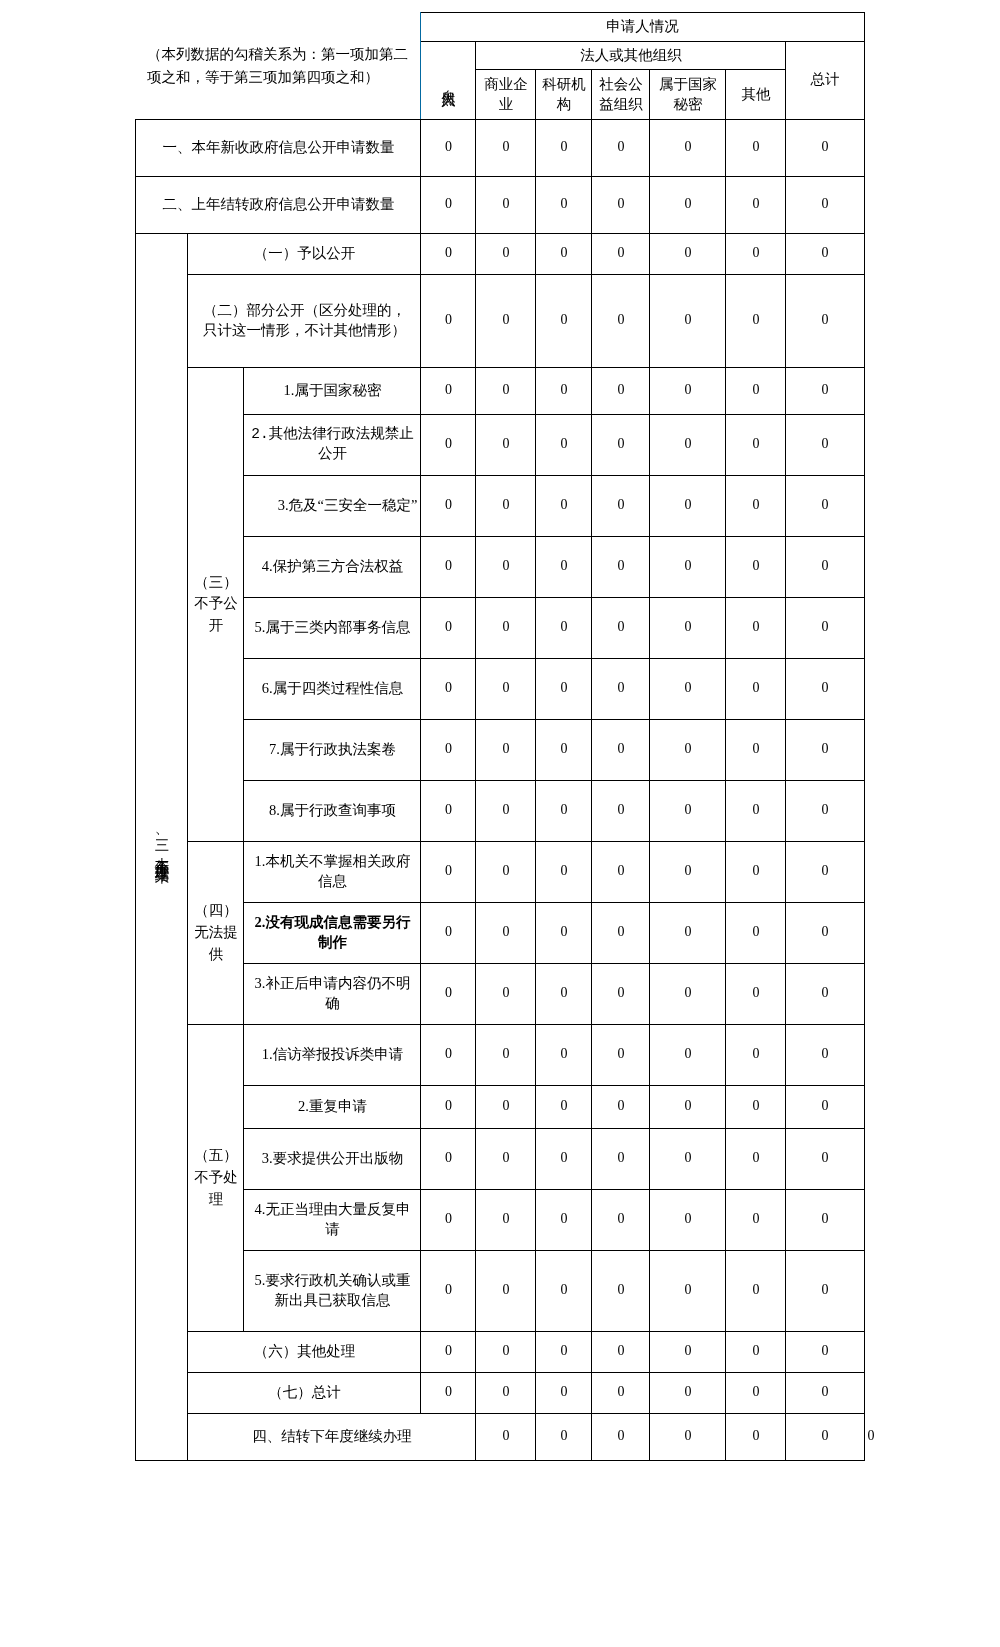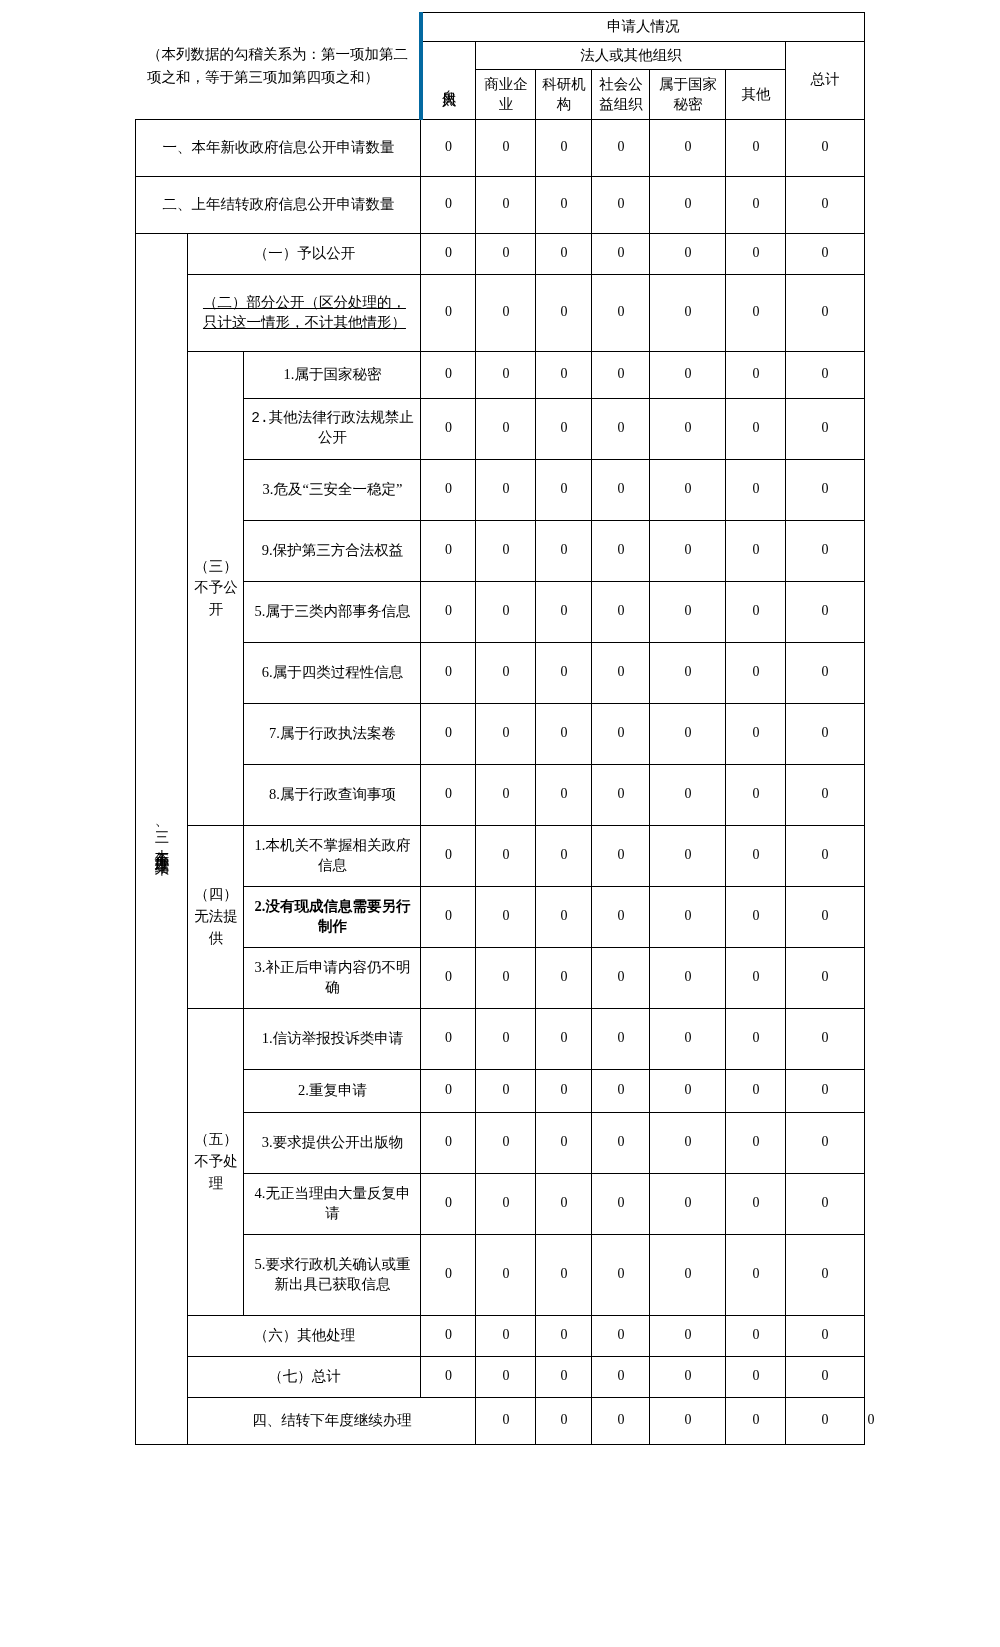--- a/index.html
+++ b/index.html
@@ -86,21 +86,21 @@
         <col class="c-biz">
         <col class="c-res">
         <col class="c-soc">
       <col class="c-law">
         <col class="c-oth">
         <col class="c-tot">
     </colgroup>
     <tbody>
 
       <tr>
-        <td class="hdr-top" rowspan="3" colspan="3" style="border:none; border-right:4px solid #0369a1; border-bottom:1px solid #000; vertical-align:middle;">
+        <td class="hdr-top" rowspan="3" colspan="3" style="border:none; border-right:1px solid #0369a1; border-bottom:1px solid #000; vertical-align:middle;">
           <div class="note-cell">（本列数据的勾稽关系为：第一项加第二项之和，等于第三项加第四项之和）</div>
         </td>
         <td colspan="7">申请人情况</td>
       </tr>
 
       <tr>
         <td rowspan="2" class="vcell">
           <span class="vertical-label">自然人</span>
         </td>
         <td colspan="5">法人或其他组织</td>
@@ -145,21 +145,21 @@
         <td class="num">0</td>
         <td class="num">0</td>
         <td class="num">0</td>
         <td class="num">0</td>
         <td class="num">0</td>
         <td class="num">0</td>
         <td class="num">0</td>
       </tr>
 
       <tr>
-        <td colspan="2" style="height:72px; padding:2px 10px;text-decoration:underline;">（二）部分公开（区分处理的，只计这一情形，不计其他情形）</td>
+        <td colspan="2" style="height:72px; padding:10px 10px;">（二）部分公开（区分处理的，只计这一情形，不计其他情形）</td>
         <td class="num">0</td>
         <td class="num">0</td>
         <td class="num">0</td>
         <td class="num">0</td>
         <td class="num">0</td>
         <td class="num">0</td>
         <td class="num">0</td>
       </tr>
 
       <tr>
@@ -177,31 +177,31 @@
         <td style="height:52px;font-family:Liberation Mono, monospace;">2.其他法律行政法规禁止公开</td>
         <td class="num">0</td>
         <td class="num">0</td>
         <td class="num">0</td>
         <td class="num">0</td>
         <td class="num">0</td>
         <td class="num">0</td>
         <td class="num">0</td>
       </tr>
       <tr>
-        <td style="height:52px;">3.危及“三安全一稳定”</td>
-        <td class="num">0</td>
-        <td class="num">0</td>
-        <td class="num">0</td>
-        <td class="num">0</td>
-        <td class="num">0</td>
-        <td class="num">0</td>
-        <td class="num">0</td>
-      </tr>
-      <tr>
-        <td style="height:52px;">9.保护第三方合法权益</td>
+        <td style="height:52px;text-align:right;">3.危及“三安全一稳定”</td>
+        <td class="num">0</td>
+        <td class="num">0</td>
+        <td class="num">0</td>
+        <td class="num">0</td>
+        <td class="num">0</td>
+        <td class="num">0</td>
+        <td class="num">0</td>
+      </tr>
+      <tr>
+        <td style="height:52px;">4.保护第三方合法权益</td>
         <td class="num">0</td>
         <td class="num">0</td>
         <td class="num">0</td>
         <td class="num">0</td>
         <td class="num">0</td>
         <td class="num">0</td>
         <td class="num">0</td>
       </tr>
       <tr>
         <td style="height:52px;">5.属于三类内部事务信息</td>

